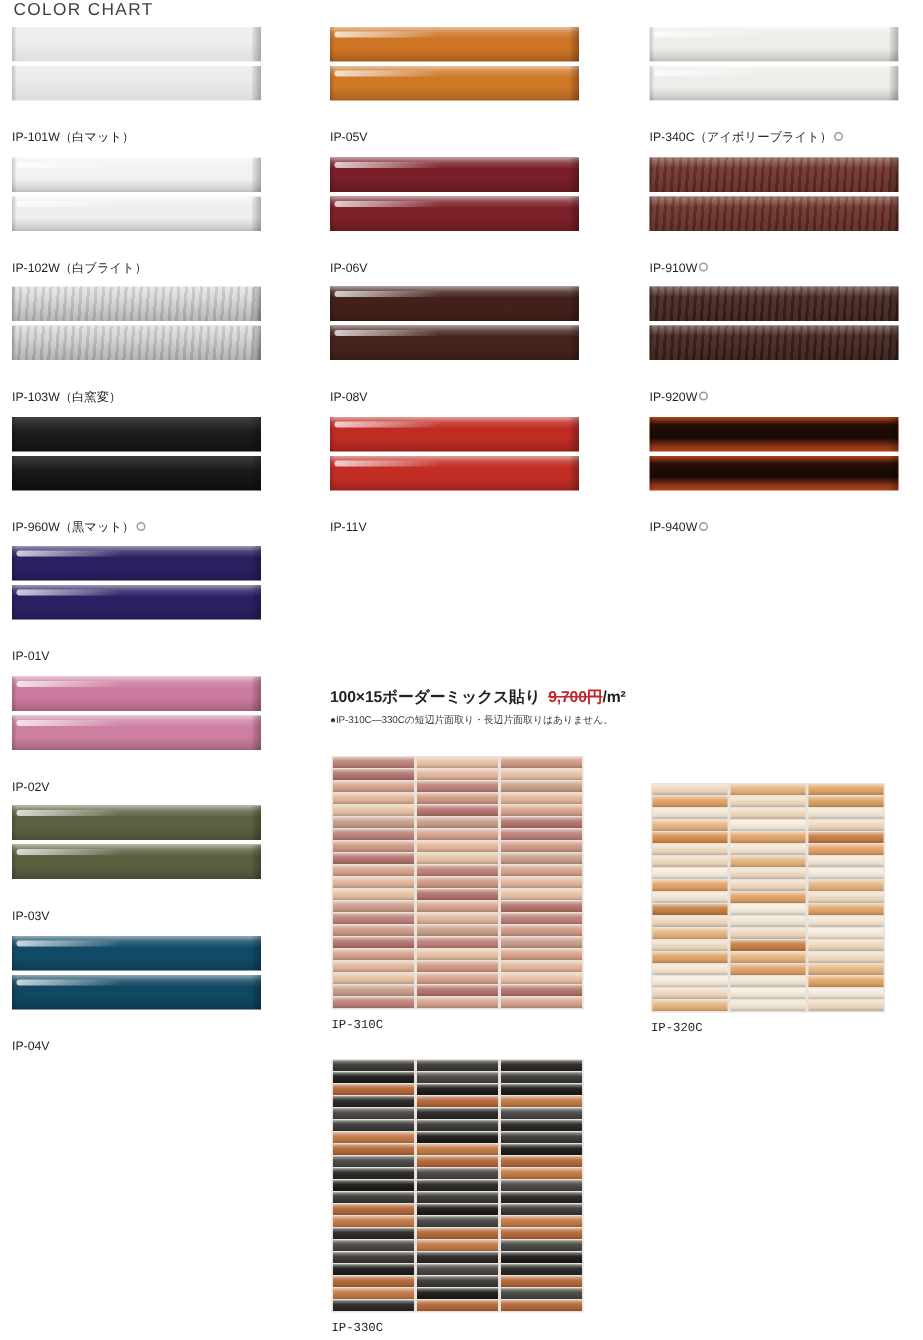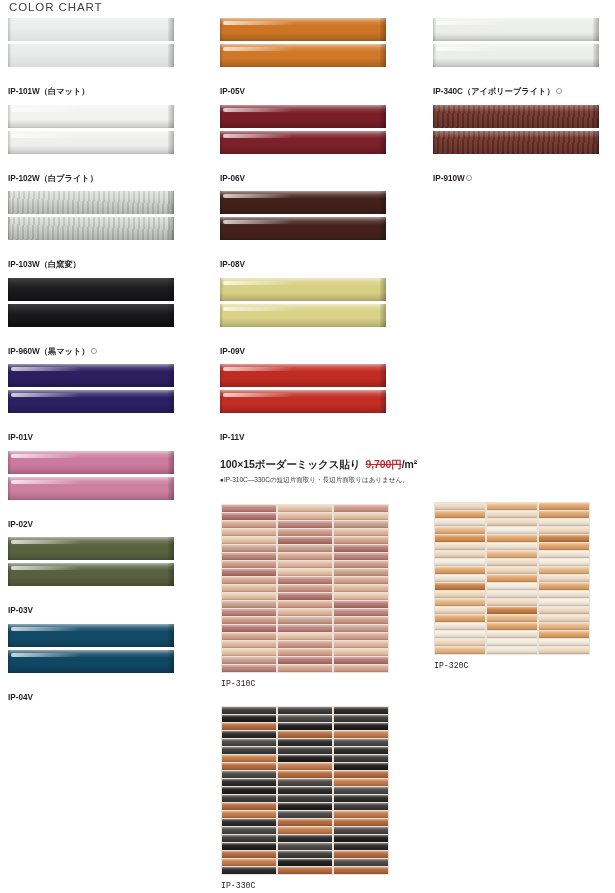--- a/index.html
+++ b/index.html
@@ -113,21 +113,20 @@
     background:
       repeating-linear-gradient(80deg, rgba(255,255,255,0.16) 0 3px, rgba(0,0,0,0.16) 3px 7px),
       linear-gradient(to bottom, rgba(0,0,0,0.55) 0%, rgba(255,255,255,0.10) 45%, rgba(0,0,0,0.60) 100%);
   }
   .swatch-label {
     font-size: 8.2px;
     color: #231f20;
     margin-top: 19px;
     line-height: 11px;
     white-space: nowrap;
-    font-weight: bold;
   }
   .circle-mark {
     display: inline-block;
     width: 6px; height: 6px;
     border: 1px solid #9b9b9b;
     border-radius: 50%;
     vertical-align: middle;
     margin-left: 1px;
     margin-bottom: 1px;
   }
@@ -155,21 +154,21 @@
   #price-note {
     margin-top: 4px;
     font-size: 6.6px;
     color: #3a3a3a;
     white-space: nowrap;
     letter-spacing: -0.05px;
   }
   
   .mosaic-block { position: absolute; }
   #mosaic-310 { left: 221px; top: 504px; }
-  #mosaic-320 { left: 434px; top: 502px; }
+  #mosaic-320 { left: 434px; top: 522px; }
   #mosaic-330 { left: 221px; top: 706px; }
 
   .mosaic {
     display: grid;
     grid-template-columns: repeat(3, 1fr);
     column-gap: 2px;
     background: #e8e2da;
     padding: 1px;
   }
   .mosaic .mcol {
@@ -369,35 +368,20 @@
           <div class="tile gloss-on" style="background: rgb(69, 35, 28);">
             <div class="gloss"></div>
             <div class="edge-l"></div>
             <div class="edge"></div>
           </div>
         </div>
         <div class="swatch-label"><span>IP-08V</span></div>
       </div>
       <div class="swatch-group">
         <div class="tile-pair">
-          <div class="tile gloss-on" style="background: rgb(216, 208, 131);">
-            <div class="gloss"></div>
-            <div class="edge-l"></div>
-            <div class="edge"></div>
-          </div>
-          <div class="tile gloss-on" style="background: rgb(218, 210, 134);">
-            <div class="gloss"></div>
-            <div class="edge-l"></div>
-            <div class="edge"></div>
-          </div>
-        </div>
-        <div class="swatch-label"><span>IP-09V</span></div>
-      </div>
-      <div class="swatch-group">
-        <div class="tile-pair">
           <div class="tile gloss-on" style="background: rgb(192, 43, 34);">
             <div class="gloss"></div>
             <div class="edge-l"></div>
             <div class="edge"></div>
           </div>
           <div class="tile gloss-on" style="background: rgb(194, 45, 36);">
             <div class="gloss"></div>
             <div class="edge-l"></div>
             <div class="edge"></div>
           </div>
@@ -428,20 +412,50 @@
             <div class="edge-l"></div>
             <div class="edge"></div>
           </div>
           <div class="tile speckle" style="background: rgb(108, 47, 37);">
             <div class="gloss"></div>
             <div class="edge-l"></div>
             <div class="edge"></div>
           </div>
         </div>
         <div class="swatch-label"><span>IP-910W</span><span class="circle-mark"></span></div>
+      </div>
+      <div class="swatch-group">
+        <div class="tile-pair">
+          <div class="tile speckle" style="background: rgb(66, 35, 26);">
+            <div class="gloss"></div>
+            <div class="edge-l"></div>
+            <div class="edge"></div>
+          </div>
+          <div class="tile speckle" style="background: rgb(63, 33, 24);">
+            <div class="gloss"></div>
+            <div class="edge-l"></div>
+            <div class="edge"></div>
+          </div>
+        </div>
+        <div class="swatch-label"><span>IP-920W</span><span class="circle-mark"></span></div>
+      </div>
+      <div class="swatch-group">
+        <div class="tile-pair">
+          <div class="tile darkcore" style="background: rgb(192, 72, 31);">
+            <div class="gloss"></div>
+            <div class="edge-l"></div>
+            <div class="edge"></div>
+          </div>
+          <div class="tile darkcore" style="background: rgb(194, 74, 33);">
+            <div class="gloss"></div>
+            <div class="edge-l"></div>
+            <div class="edge"></div>
+          </div>
+        </div>
+        <div class="swatch-label"><span>IP-940W</span><span class="circle-mark"></span></div>
       </div>
     </div>
 
   <div id="price-block">
     <div id="price-line">
       <span>100×15ボーダーミックス貼り</span><span id="price-strike">9,700円</span><span id="price-unit">/m²</span>
     </div>
     <div id="price-note">●IP-310C―330Cの短辺片面取り・長辺片面取りはありません。</div>
   </div>
 

